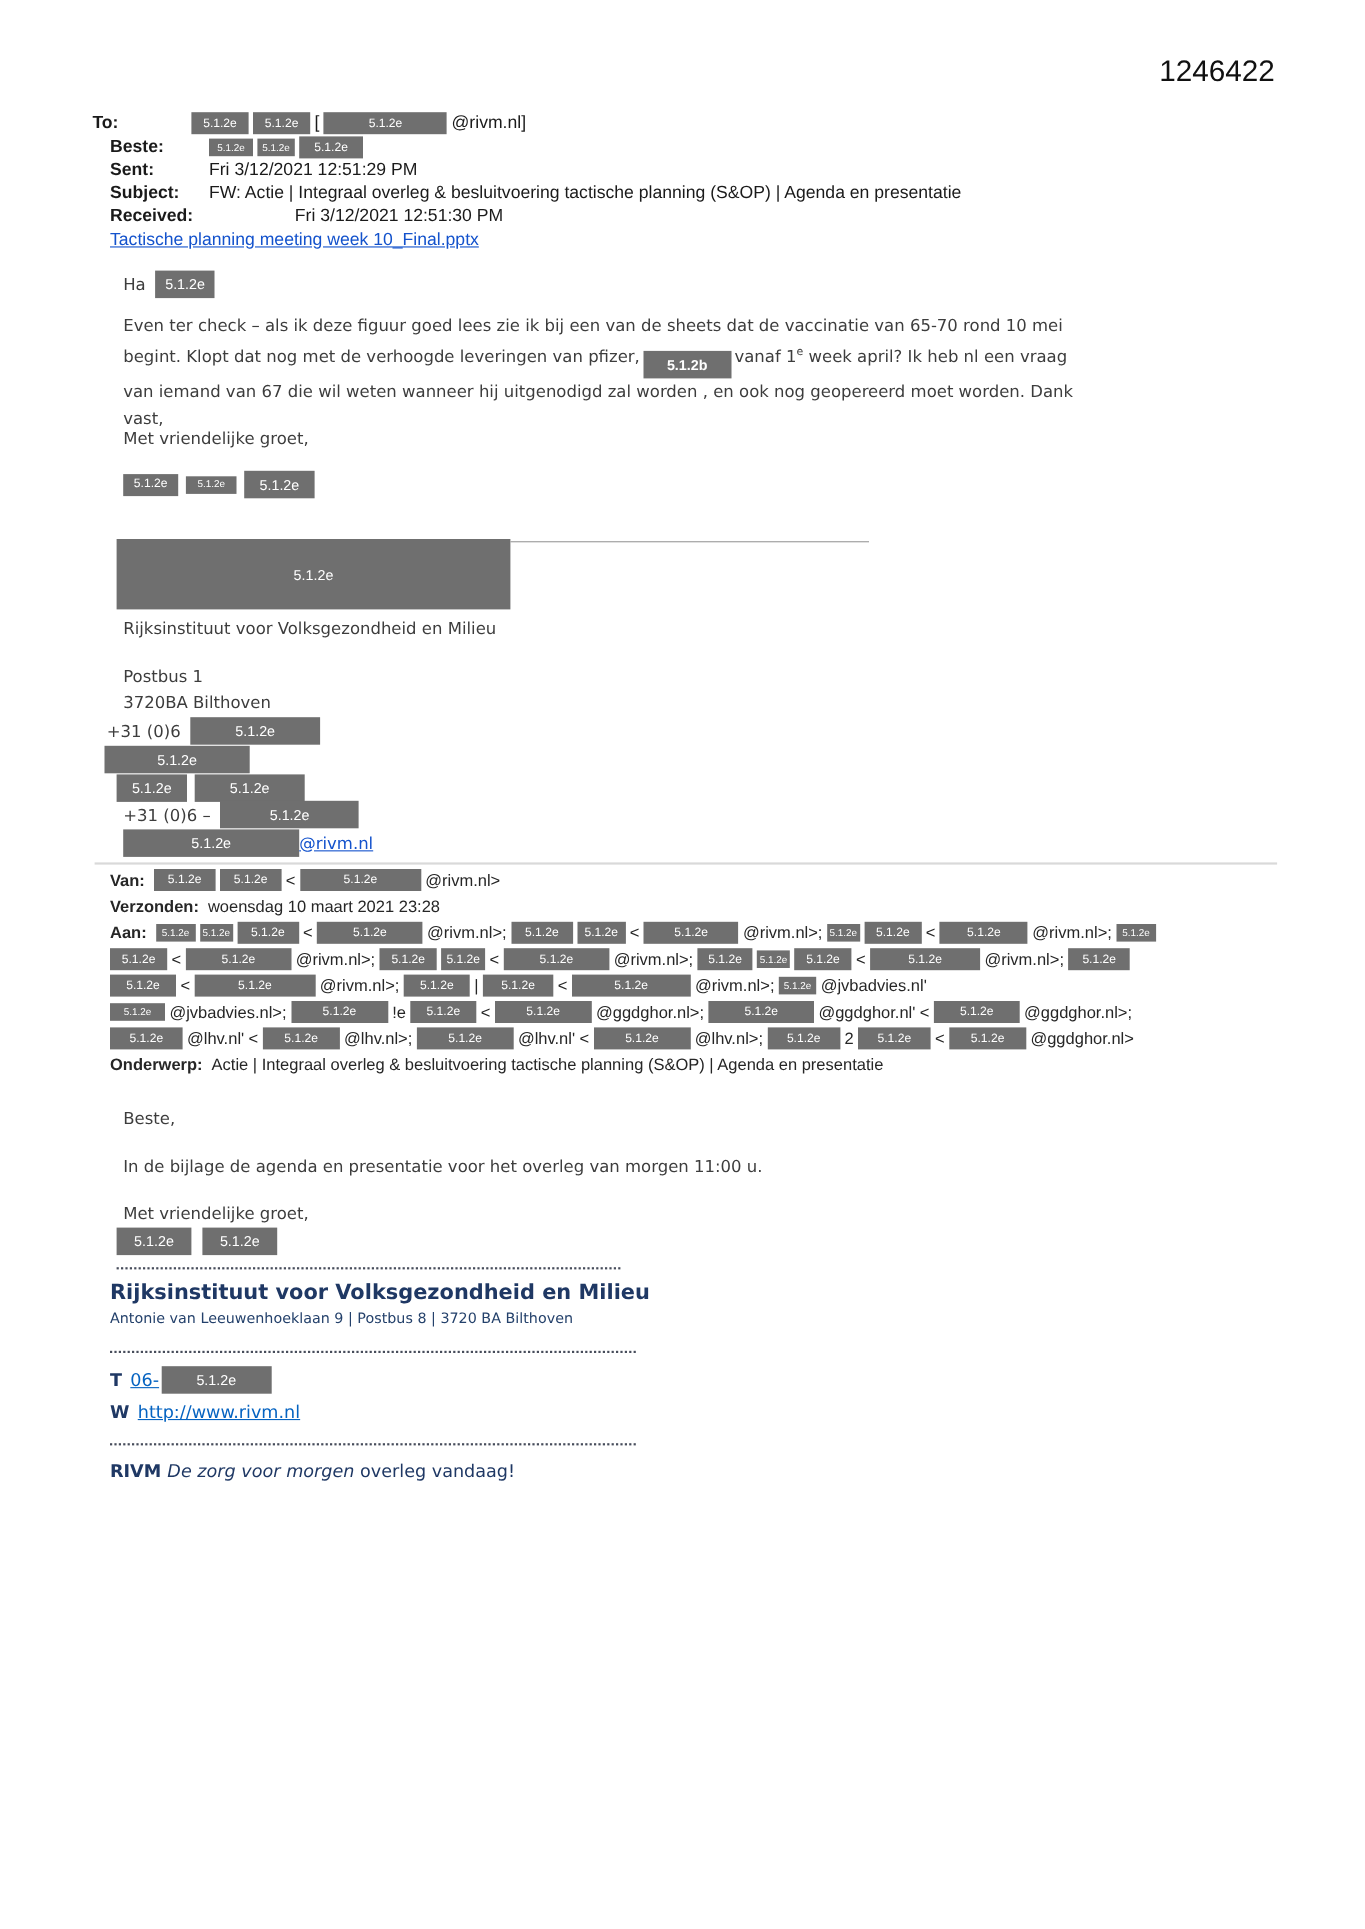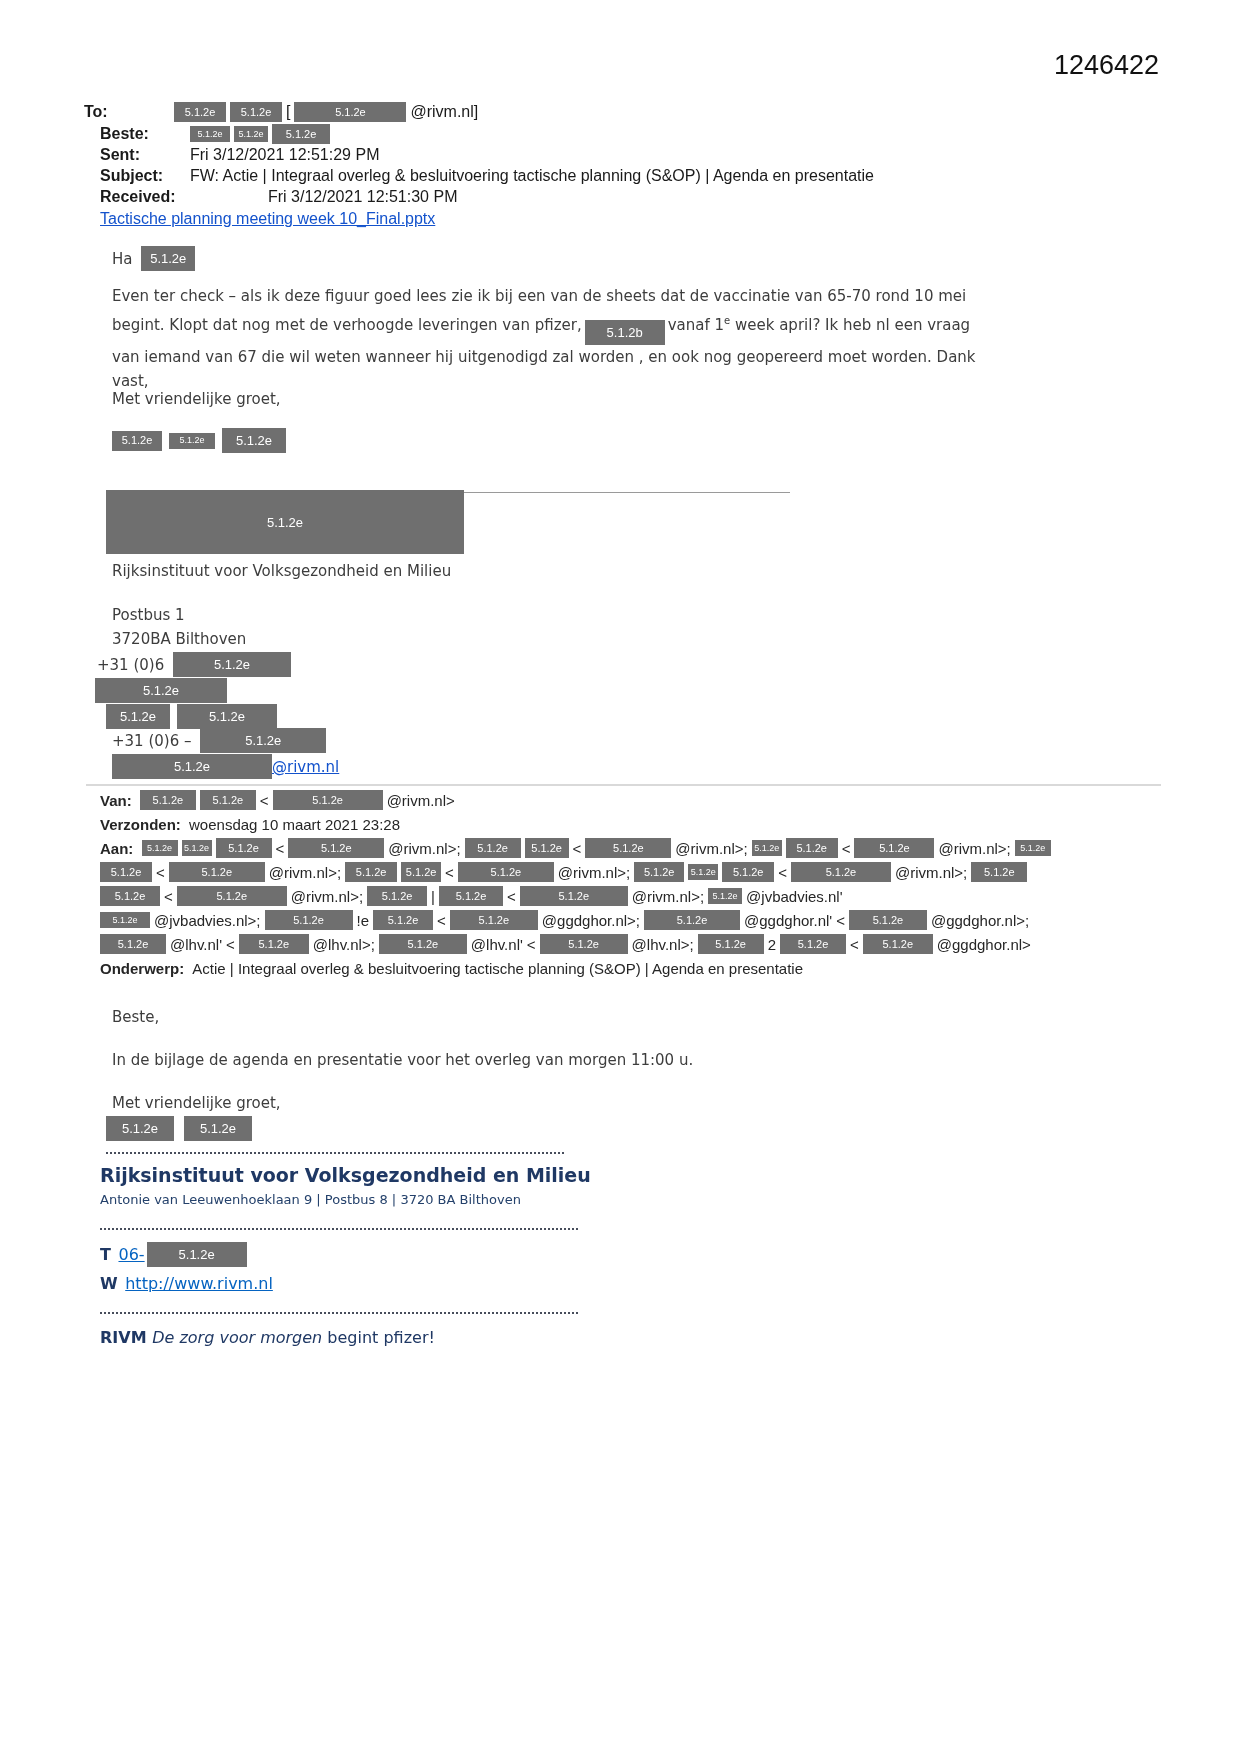--- a/index.html
+++ b/index.html
@@ -16,21 +16,21 @@
   .rd.t{height:16px;font-size:9px;}
   .rd.lg{height:25px;font-size:13px;}
   .b{font-weight:bold;}
   .bn{font-weight:bold;color:#1f3864;}
   .nv{color:#1f3864;}
   .in{font-style:italic;color:#1f3864;}
   .lnk{color:#1352cc;text-decoration:underline;cursor:pointer;}
   .lnk.l2{color:#0563c1;}
   .para{position:absolute;width:1025px;font-size:15px;line-height:24.5px;color:#3d3d3d;}
   .para span{white-space:pre-wrap;}
-  .para .rd{vertical-align:-7px;margin:0 3px;}
+  .para .rd{vertical-align:-7px;margin:0 3px;font-weight:bold;}
   .para sup{font-size:10px;}
   .bigrd{position:absolute;background:#6f6f6f;color:#fff;display:flex;align-items:center;justify-content:center;
          font-family:"Liberation Sans",sans-serif;font-size:13px;}
   .sline{position:absolute;height:1px;background:#9a9a9a;}
   .divider{position:absolute;height:2px;background:#d9d9d9;}
   .dots{position:absolute;height:0;border-top:2px dotted #474d5b;}
   .docnum{position:absolute;font-family:"Liberation Sans",sans-serif;font-size:27px;color:#111;}
   .sig2-org{position:absolute;font-family:"DejaVu Sans",sans-serif;font-weight:bold;font-size:19px;color:#1f3864;}
   .sig2-addr{position:absolute;font-family:"DejaVu Sans",sans-serif;font-size:13px;color:#24416b;}
   .sig2-line{font-family:"DejaVu Sans",sans-serif;font-size:16px;color:#1f3864;}
@@ -112,15 +112,15 @@
   <div class="sig2-org" style="top:1164px;left:100px;">Rijksinstituut voor Volksgezondheid en Milieu</div>
   <div class="sig2-addr" style="top:1192px;left:100px;">Antonie van Leeuwenhoeklaan 9 | Postbus 8 | 3720 BA Bilthoven</div>
 
   <div class="dots" style="top:1228px;left:100px;width:478px;"></div>
 
   <div class="trow sig2-line" style="top:1242px;left:100px;gap:2px;"><span class="bn">T </span><span class="lnk l2">06-</span><span class="rd lg" style="width: 100px;">5.1.2e</span></div>
   <div class="trow sig2-line" style="top:1274px;left:100px;gap:2px;"><span class="bn">W </span><span class="lnk l2">http://www.rivm.nl</span></div>
 
   <div class="dots" style="top:1312px;left:100px;width:478px;"></div>
 
-  <div class="trow sig2-line" style="top:1328px;left:100px;gap:0;"><span class="bn">RIVM </span><span class="in">De zorg voor morgen</span><span class="nv"> begint pfizer!</span></div>
+  <div class="trow sig2-line" style="top:1328px;left:100px;gap:0;"><span class="bn">RIVM </span><span class="in">De zorg voor morgen</span><span class="nv"> overleg vandaag!</span></div>
 
 </div>
 
 </body></html>

